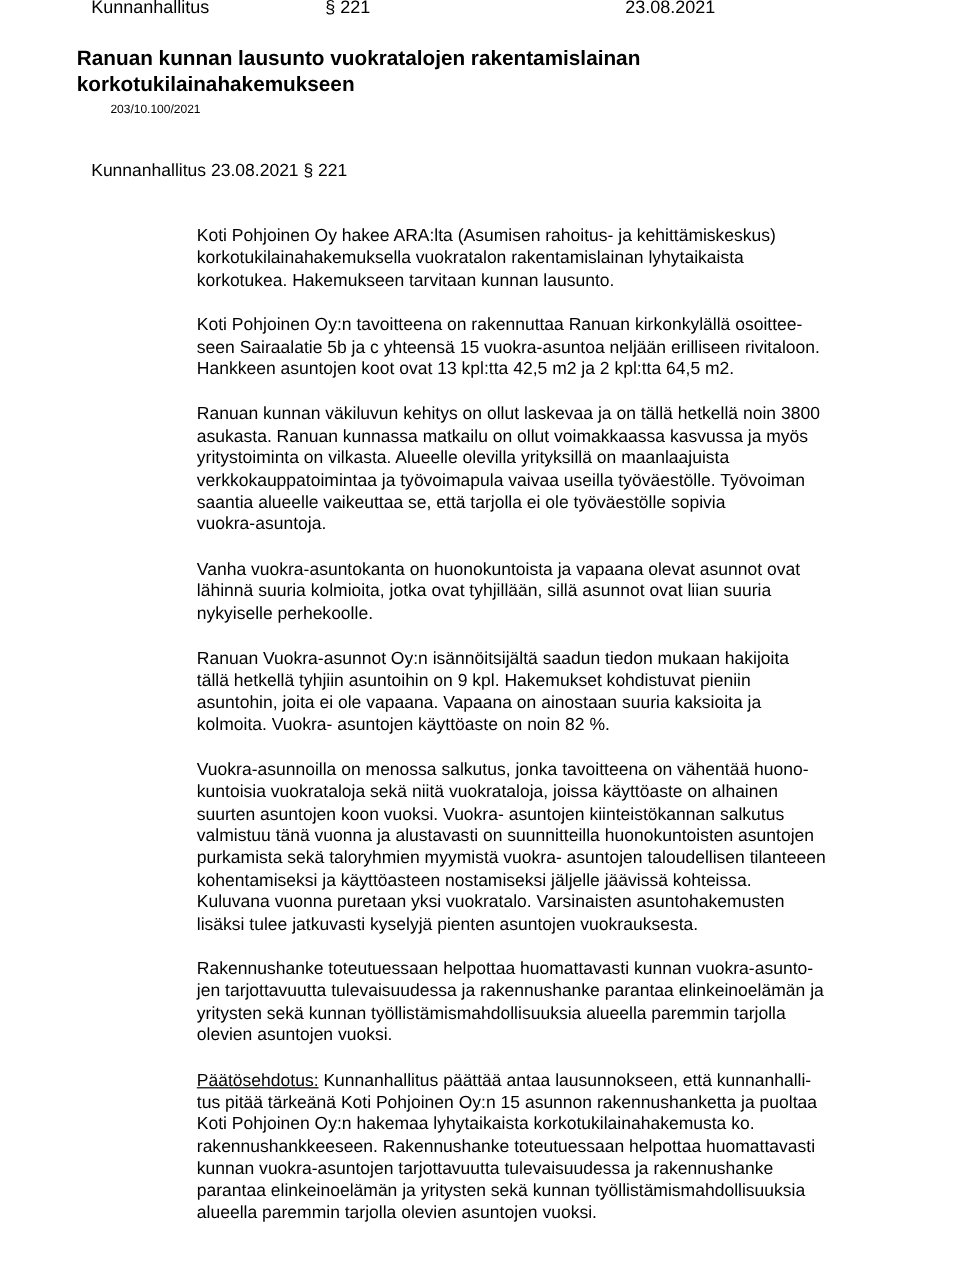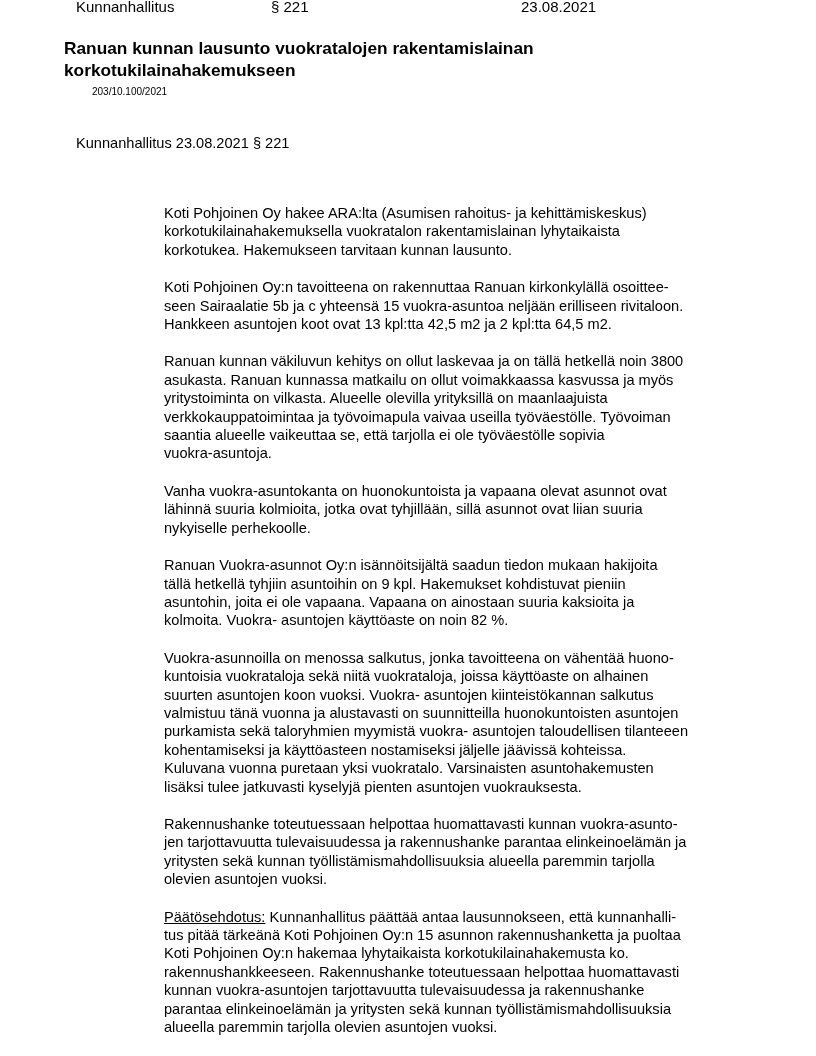--- a/index.html
+++ b/index.html
@@ -54,21 +54,21 @@
     .meeting-line {
       position: absolute;
       top: 135px;
       left: 76px;
       font-size: 14.6px;
       white-space: nowrap;
     }
 
     .body-text {
       position: absolute;
-      top: 204px;
+      top: 188px;
       left: 164px;
       width: 590px;
     }
     .para {
       margin: 0 0 19px 0;
       line-height: 18.4px;
       font-size: 14.6px;
     }
     .para .line {
       display: block;

